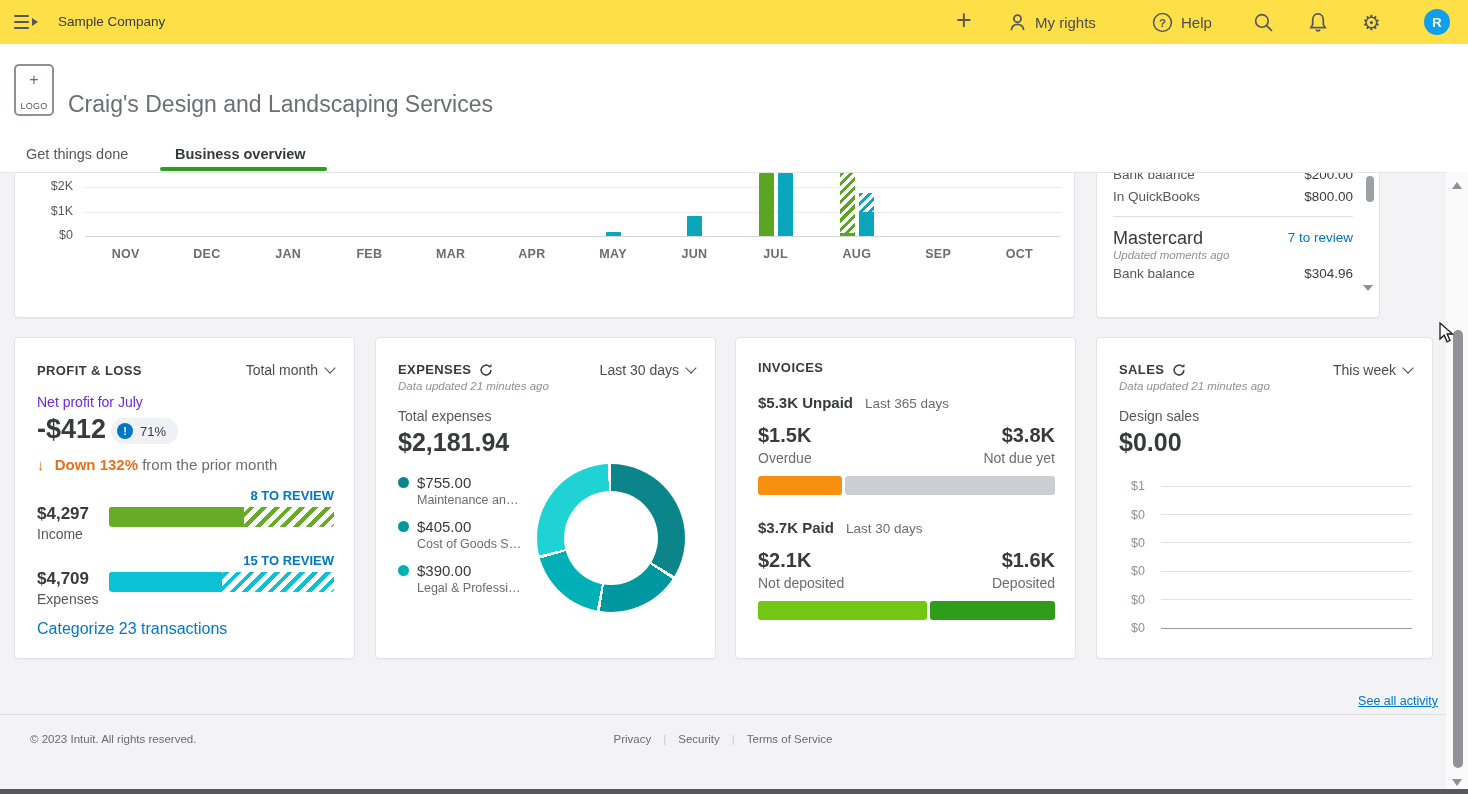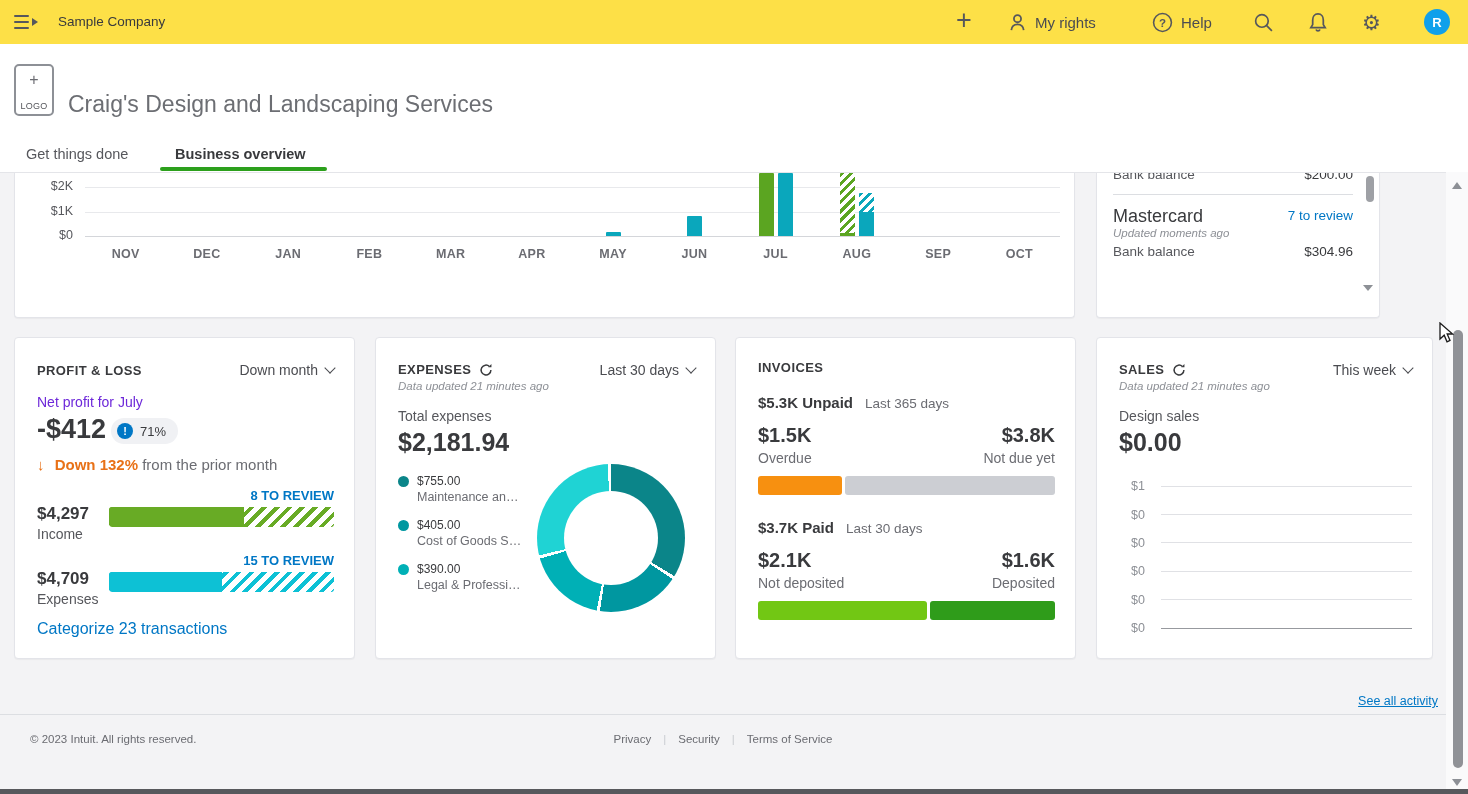--- a/index.html
+++ b/index.html
@@ -88,21 +88,21 @@
   .review-label{position:absolute;right:20px;font-size:13px;font-weight:600;color:#0077c5;cursor:pointer;}
   .pl-row-amount{position:absolute;left:22px;font-size:17px;font-weight:600;color:#393a3d;}
   .pl-row-label{position:absolute;left:22px;font-size:14px;color:#56575c;}
   .pl-bar{position:absolute;left:94px;right:20px;height:20px;border-radius:3px;overflow:hidden;}
   .pl-bar-solid{position:absolute;left:0;top:0;bottom:0;border-radius:3px 0 0 3px;}
   .pl-action{position:absolute;left:22px;top:282px;font-size:16px;}
   
   .total-label{position:absolute;left:22px;top:70px;font-size:14px;color:#56575c;}
   .total-amount{position:absolute;left:22px;top:90px;font-size:25px;font-weight:700;color:#393a3d;}
   .legend-item{position:absolute;left:22px;width:135px;}
-  .legend-top{display:flex;align-items:center;gap:8px;font-size:12px;color:#393a3d;}
+  .legend-top{display:flex;align-items:center;gap:8px;font-size:15px;color:#393a3d;}
   .legend-dot{width:11px;height:11px;border-radius:50%;flex:none;}
   .legend-sub{margin:2px 0 0 19px;font-size:12.5px;color:#6b6c72;white-space:nowrap;}
   .donut{position:absolute;left:161px;top:126px;width:148px;height:148px;border-radius:50%;}
   .donut-hole{position:absolute;left:27px;top:27px;width:94px;height:94px;border-radius:50%;background:#fff;}
   
   .inv-section-head{position:absolute;left:22px;font-size:15px;color:#393a3d;}
   .inv-bold{font-weight:700;}
   .inv-period{font-weight:400;color:#6b6c72;font-size:13.5px;margin-left:12px;}
   .inv-amt-l{position:absolute;left:22px;font-size:20px;font-weight:700;color:#393a3d;}
   .inv-amt-r{position:absolute;right:20px;font-size:20px;font-weight:700;color:#393a3d;text-align:right;}
@@ -258,39 +258,43 @@
           <div class="month">SEP</div>
           <div class="month">OCT</div>
         </div>
     </section>
 
     <section class="card card-clipped bank-card">
       <div class="bank-row" style="margin-top:-7px;">
         <span class="bank-label">Bank balance</span>
         <span class="bank-value">$200.00</span>
       </div>
+      <div class="bank-row" style="margin-top:4px;">
+        <span class="bank-label">In QuickBooks</span>
+        <span class="bank-value">$800.00</span>
+      </div>
       <div class="bank-divider"></div>
       <div class="bank-row" style="margin-top:12px;">
         <span class="bank-name">Mastercard</span>
         <span class="link" style="font-size:13.5px;">7 to review</span>
       </div>
       <div class="updated" style="margin-top:2px;">Updated moments ago</div>
       <div class="bank-row" style="margin-top:4px;">
         <span class="bank-label">Bank balance</span>
         <span class="bank-value">$304.96</span>
       </div>
       <div class="inner-thumb"></div>
       <div class="inner-arrow"></div>
     </section>
 
     <section class="card pl-card">
       <div class="card-head">
         <span class="card-title">PROFIT &amp; LOSS</span>
         <span class="dropdown">
-          <span>Down month</span>
+          <span>Total month</span>
           <span class="chevron"></span>
         </span>
       </div>
       <div class="pl-sub">Net profit for July</div>
       <div class="pl-amount">-$412</div>
       <div class="pl-badge">
         <span class="info-circle">!</span>
         <span class="badge-pct">71%</span>
       </div>
       <div class="pl-delta">

